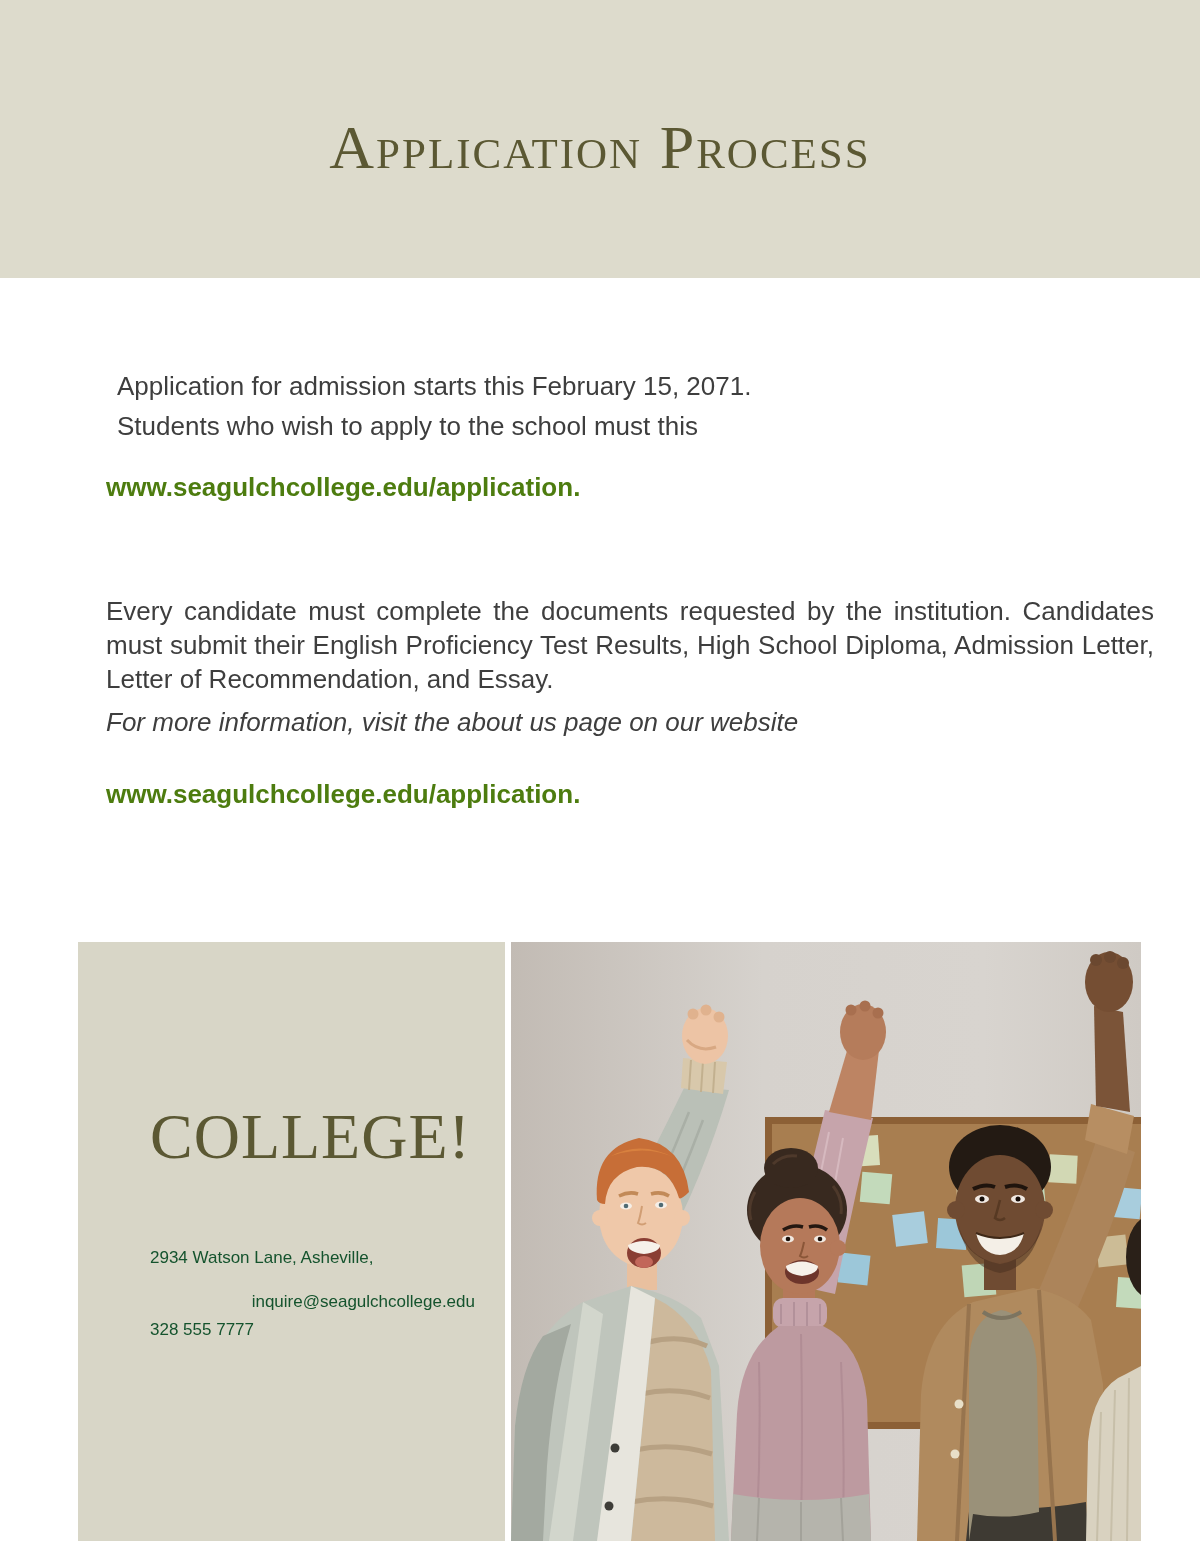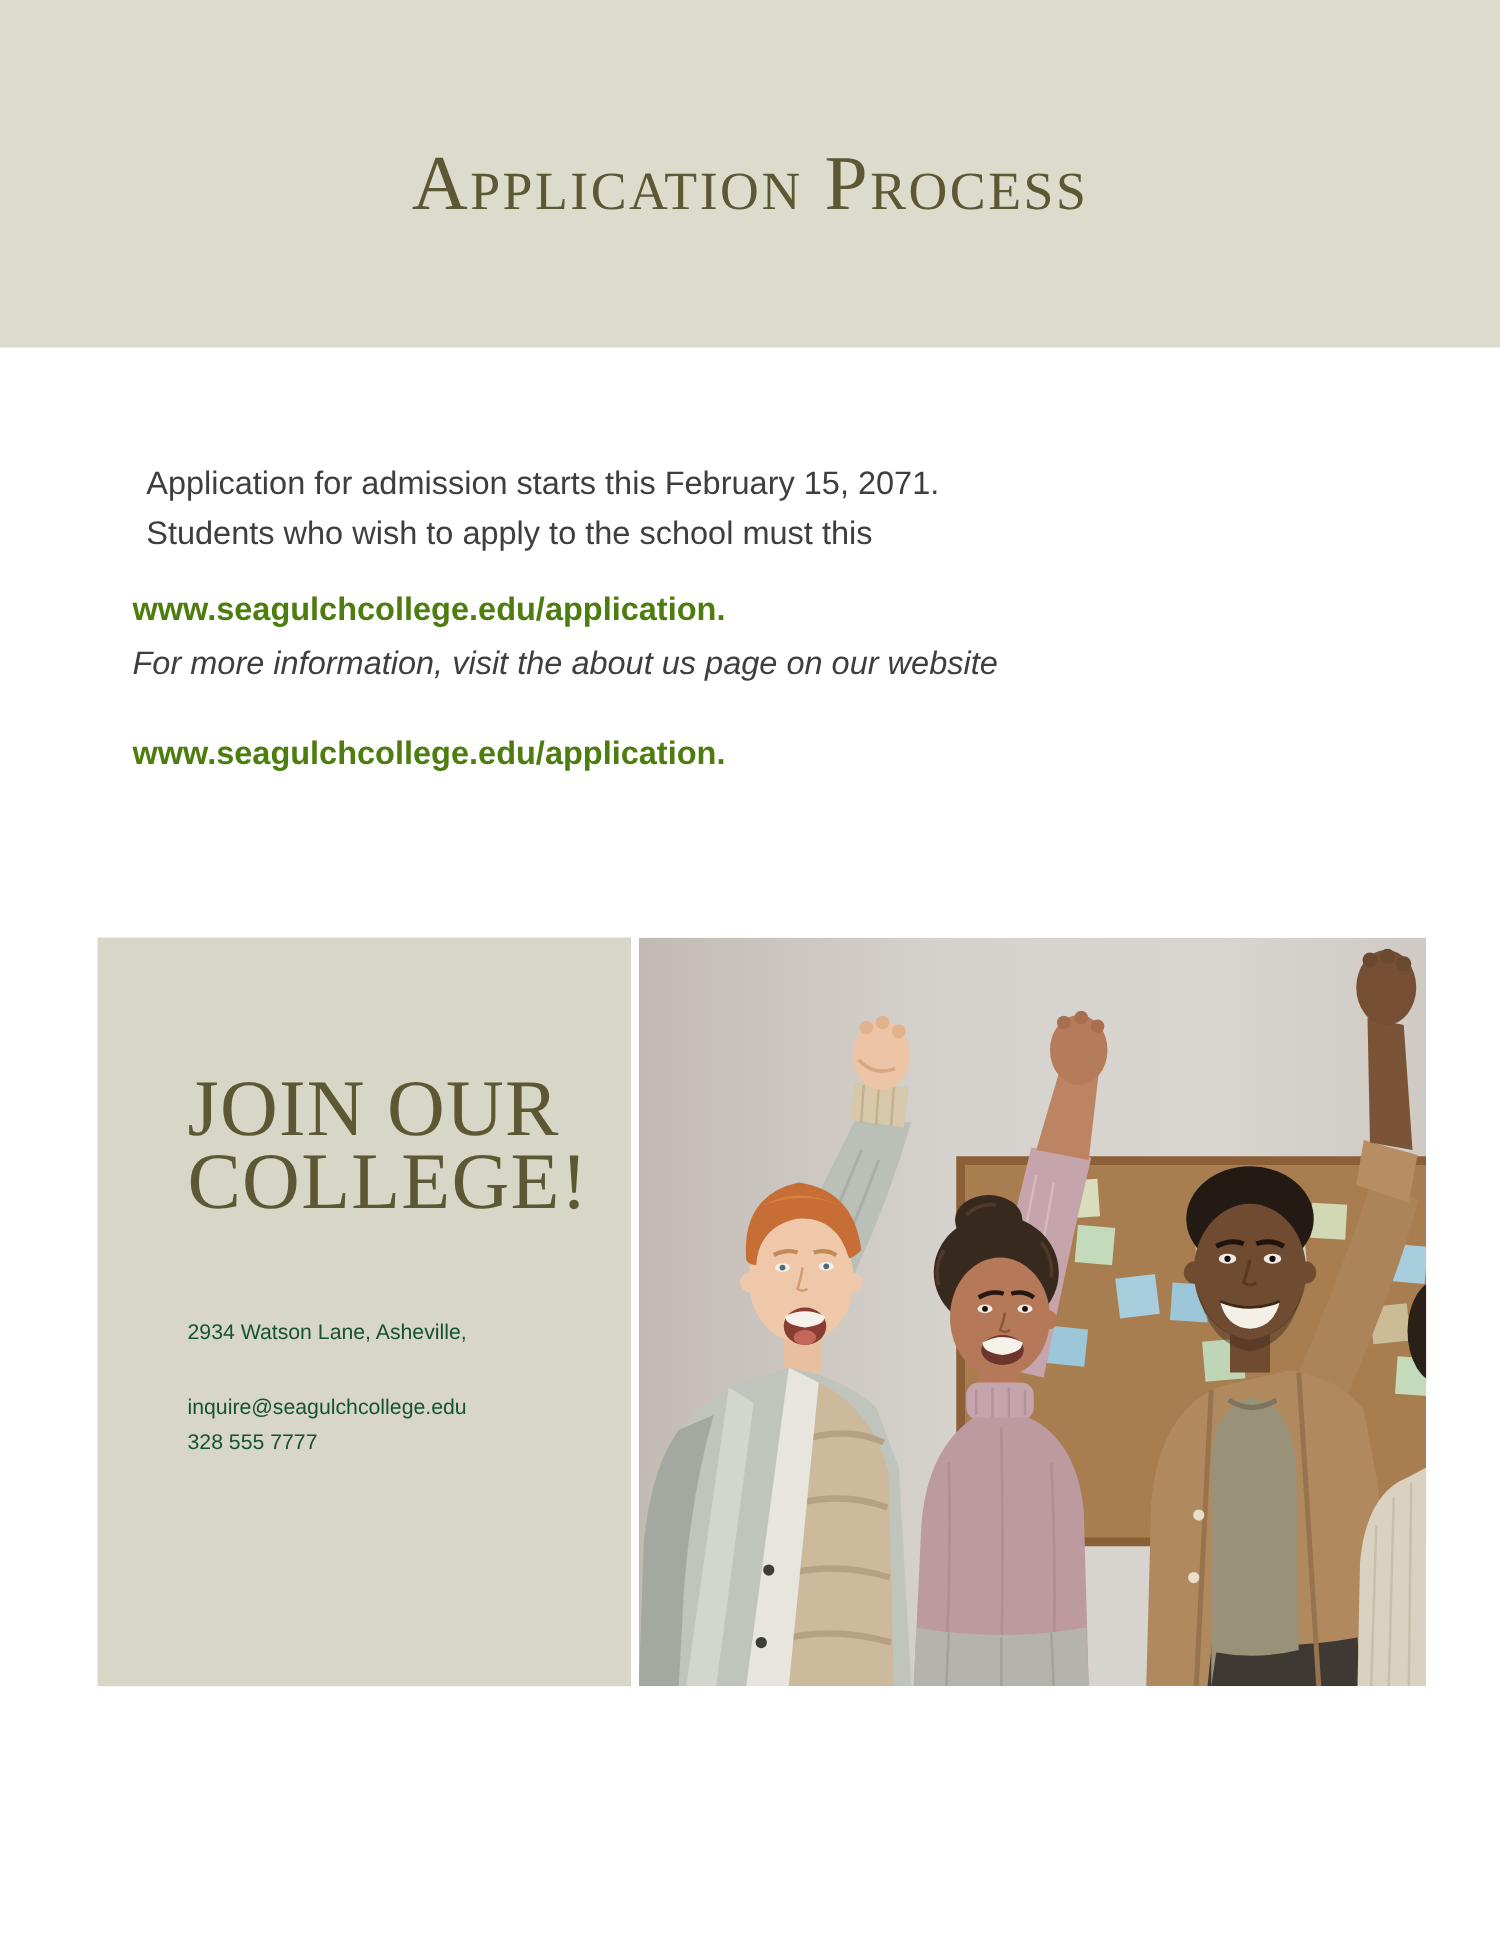--- a/index.html
+++ b/index.html
@@ -83,47 +83,48 @@
     letter-spacing:1px;
     color:var(--accent);
   }
   .contact{
     margin-top:78px;
     font-size:17px;
     line-height:28px;
     color:#14532d;
   }
   .contact p{margin:0;}
-  .contact .spaced{margin-top:32px;}
+  .contact .spaced{margin-top:16px;text-align:right;}
   .gap{width:6px;height:599px;background:#ffffff;flex:none;}
   .photo{
     width:630px;height:599px;flex:none;overflow:hidden;
   }
   .photo svg{display:block;width:100%;height:100%;}
 </style>
 </head>
 <body>
 
 <header class="hero">
   <h1>Application Process</h1>
 </header>
 
 <main class="content">
   <p class="lead">Application for admission starts this February 15, 2071.</p>
   <p class="lead">Students who wish to apply to the school must this</p>
   <p class="url">www.seagulchcollege.edu/application.</p>
 
+  <p class="para">Every candidate must complete the documents requested by the institution. Candidates must submit their English Proficiency Test Results, High School Diploma, Admission Letter, Letter of Recommendation, and Essay.</p>
   <p class="more">For more information, visit the about us page on our website</p>
   <p class="url url2">www.seagulchcollege.edu/application.</p>
 </main>
 
 <section class="footer-split">
 
   <div class="panel">
-    <h2><span>JOIN OUR</span><br><span>COLLEGE!</span></h2>
+    <h2><br><span>COLLEGE!</span></h2>
     <div class="contact">
       <p>2934 Watson Lane, Asheville,</p>
       <p class="spaced">inquire@seagulchcollege.edu</p>
       <p>328 555 7777</p>
     </div>
   </div>
 
   <div class="gap"></div>
 
   <div class="photo">

